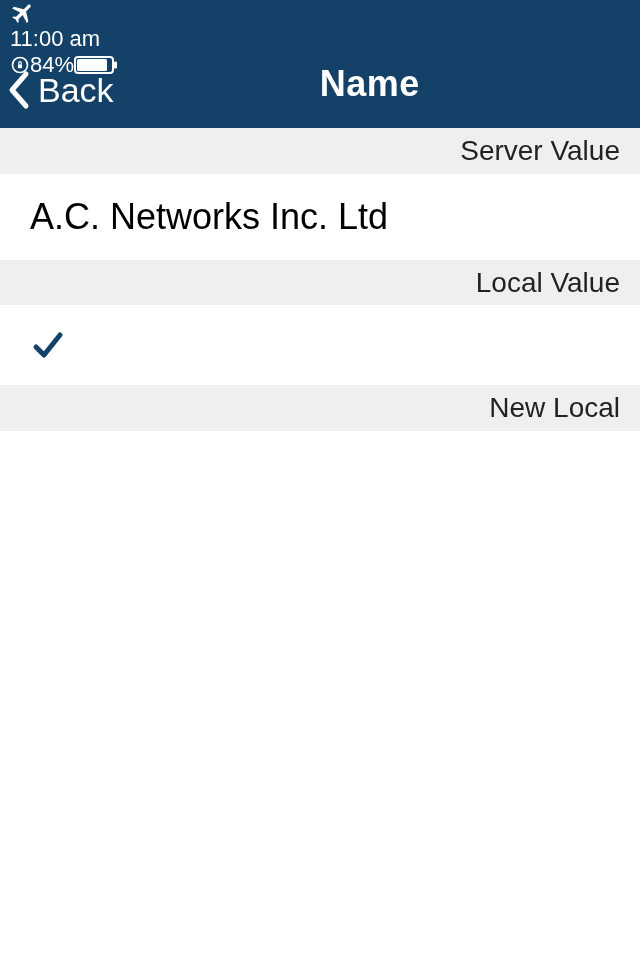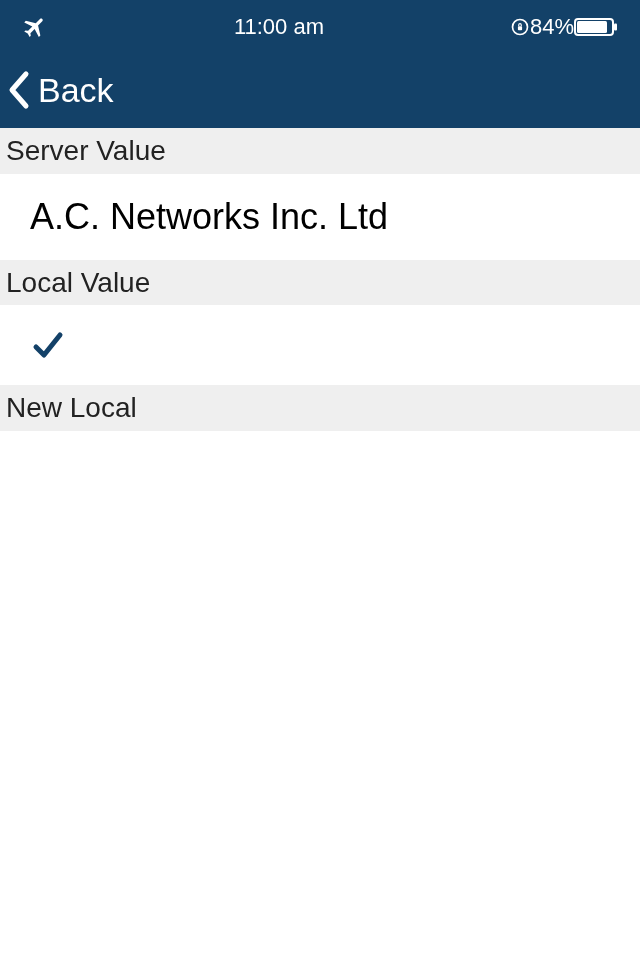--- a/index.html
+++ b/index.html
@@ -12,24 +12,25 @@
       --cell-text: #000000;
       --white: #ffffff;
     }
 
     
     .status-bar {
       background: var(--nav-blue);
       color: var(--white);
       height: 40px;
       display: flex;
-      align-items: flex-end;
+      align-items: flex-start;
       justify-content: space-between;
-      padding: 0 22px;
+      padding: 0 10px;
       font-size: 22px;
+      flex-direction: column;
     }
     .status-left, .status-right { display: flex; align-items: center; gap: 0; }
     .status-center { flex: 1; text-align: center; font-size: 22px; }
     .airplane-icon svg, .lock-icon svg, .battery-icon svg { display: block; }
 
     
     .nav-bar {
       background: var(--nav-blue);
       color: var(--white);
       height: 88px;
@@ -63,22 +64,23 @@
       cursor: pointer;
       padding-right: 6px;
     }
 
     
     .section-header {
       background: var(--section-bg);
       color: var(--section-text);
       font-size: 28px;
       font-weight: 400;
-      padding: 6px 8px 6px 6px;
+      padding: 6px 20px 6px 6px;
       line-height: 1.2;
+      text-align: right;
     }
     .cell {
       background: #ffffff;
       color: var(--cell-text);
       font-size: 36px;
       padding: 22px 20px 22px 30px;
       display: flex;
       align-items: center;
       justify-content: space-between;
       cursor: pointer;
@@ -119,20 +121,21 @@
 
 <div class="nav-bar">
   <div class="nav-back">
     <span class="chevron">
       <svg width="28" height="44" viewBox="0 0 28 44" fill="none" stroke="#ffffff" stroke-width="5" stroke-linecap="round" stroke-linejoin="round">
         <polyline points="20,6 6,22 20,38"></polyline>
       </svg>
     </span>
     <span>Back</span>
   </div>
+  <div class="nav-title">Name</div>
 </div>
 
 <div class="section-header">Server Value</div>
 <div class="cell">
   <span class="cell-label">A.C. Networks Inc. Ltd</span>
 </div>
 
 <div class="section-header">Local Value</div>
 <div class="cell">
   <span class="checkmark">

